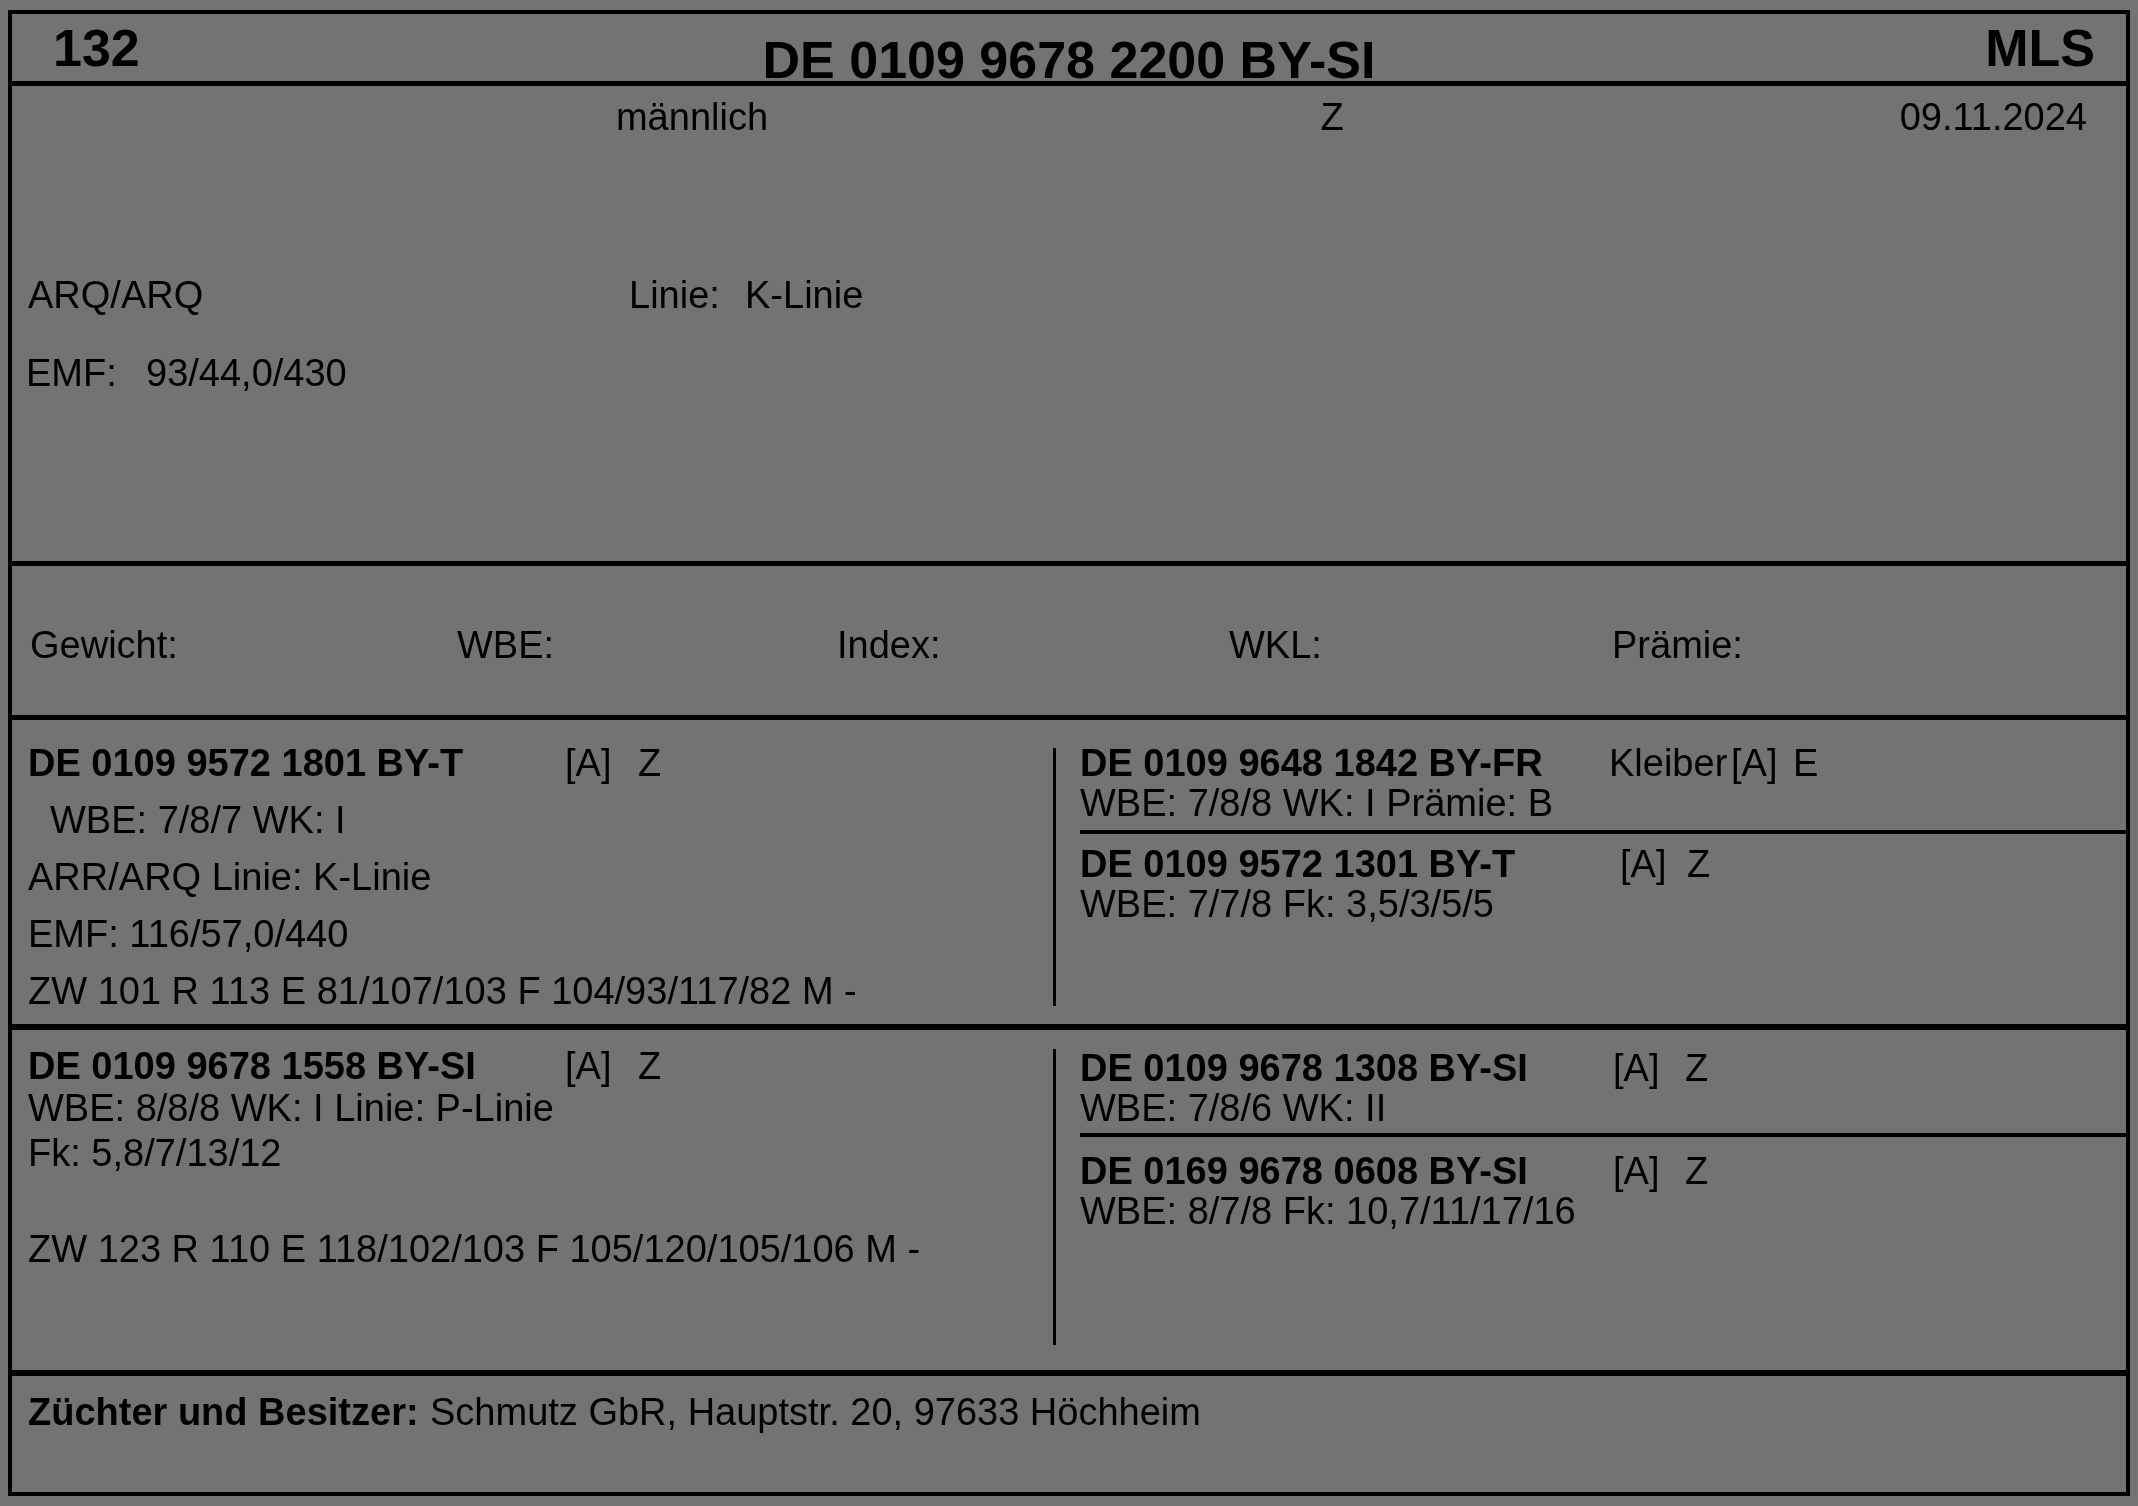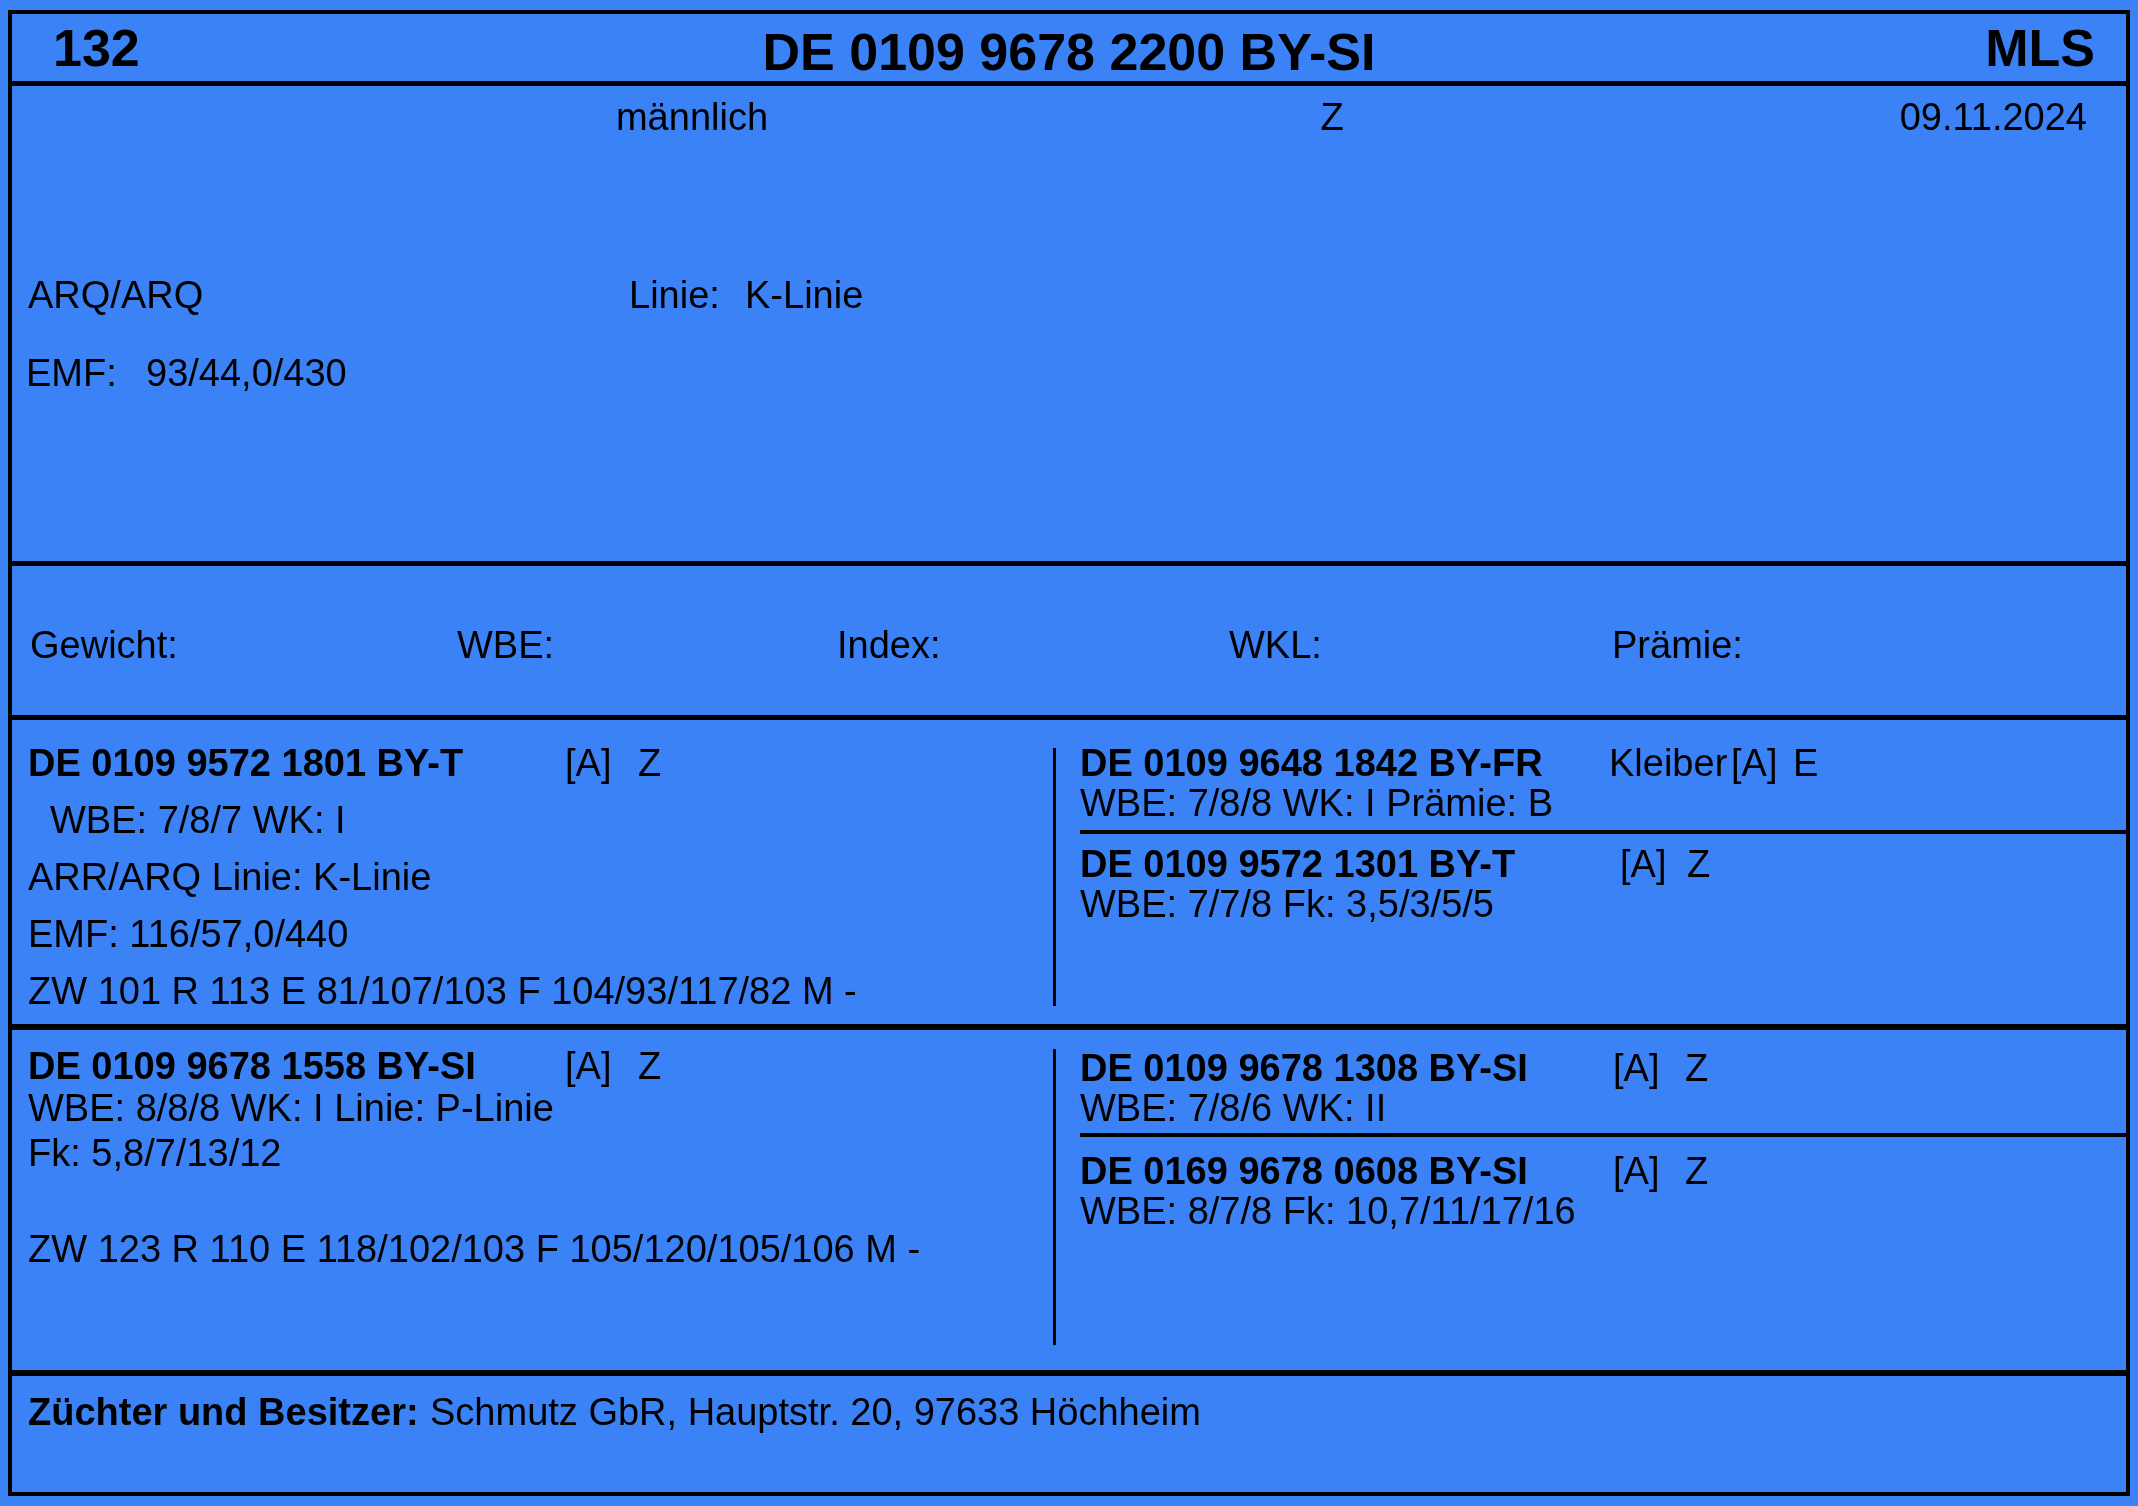--- a/index.html
+++ b/index.html
@@ -1,19 +1,19 @@
 <!DOCTYPE html>
 <html><head>
 <meta charset="utf-8">
 <style>
   html,body { margin:0; padding:0; background:#fff; }
   .page {
     position:relative;
     width:2138px; height:1506px;
-    background:#3b82f6;
+    background:#737373;
     color:#000;
     font-family:"Liberation Sans", sans-serif;
     overflow:hidden;
   }
   .frame {
     position:absolute;
     left:8px; top:10px; right:8px; bottom:10px;
     border:4px solid #000;
   }
   .hline, .vline { position:absolute; background:#000; }
@@ -37,21 +37,21 @@
   <div class="hline" style="left:12px; top:561px;  width:2114px; height:5px;"></div>
   <div class="hline" style="left:12px; top:715px;  width:2114px; height:5px;"></div>
   <div class="hline" style="left:12px; top:1024px; width:2114px; height:6px;"></div>
   <div class="hline" style="left:12px; top:1370px; width:2114px; height:6px;"></div>
   <div class="vline" style="left:1053px; top:748px;  width:3px; height:258px;"></div>
   <div class="vline" style="left:1053px; top:1049px; width:3px; height:296px;"></div>
   <div class="hline" style="left:1080px; top:830px;  width:1046px; height:4px;"></div>
   <div class="hline" style="left:1080px; top:1133px; width:1046px; height:4px;"></div>
 
   <div class="t hdr" style="left:53px; top:20px;">132</div>
-  <div class="t hdr ctr" style="left:0; top:24px; width:2138px;">DE 0109 9678 2200 BY-SI</div>
+  <div class="t hdr ctr" style="left:0; top:32px; width:2138px;">DE 0109 9678 2200 BY-SI</div>
   <div class="t hdr" style="right:43px; top:20px;">MLS</div>
 
   <div class="t ctr" style="left:0; top:96px; width:1384px;">männlich</div>
   <div class="t ctr" style="left:1280px; top:96px; width:104px;">Z</div>
   <div class="t" style="right:51px; top:96px;">09.11.2024</div>
 
   <div class="t" style="left:28px; top:274px;">ARQ/ARQ</div>
   <div class="t" style="left:629px; top:274px;">Linie:</div>
   <div class="t" style="left:745px; top:274px;">K-Linie</div>
   <div class="t" style="left:26px; top:352px;">EMF:</div>

